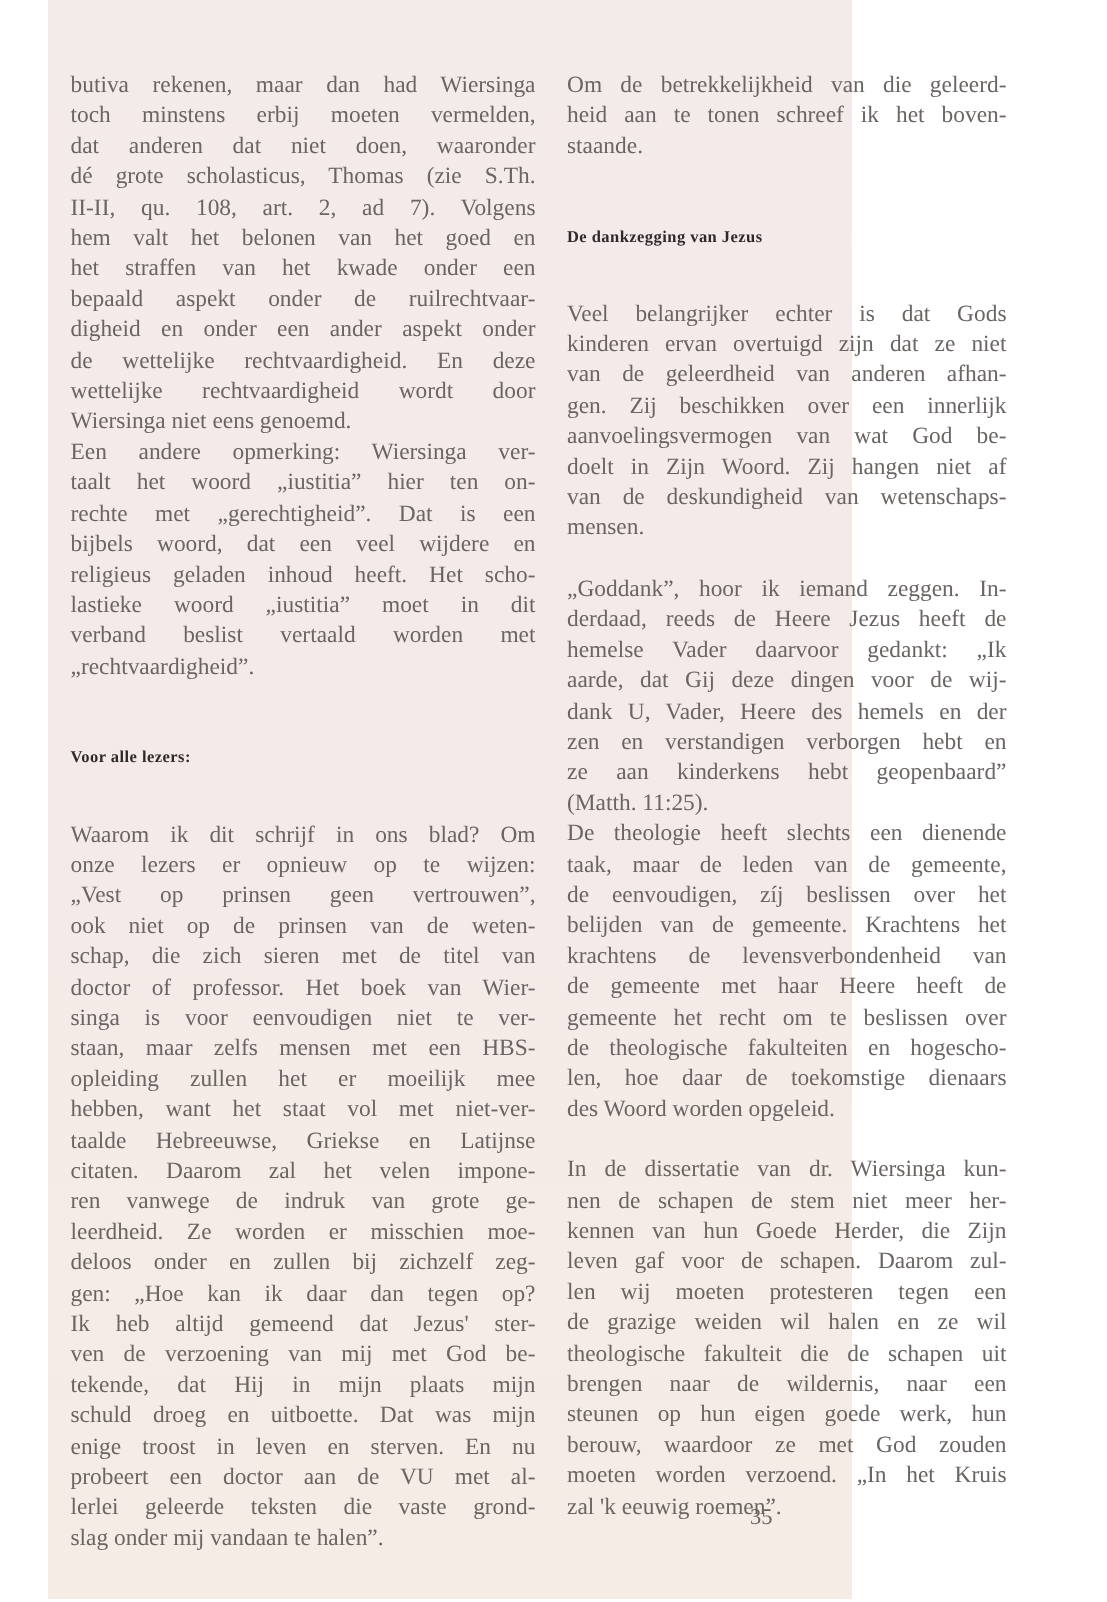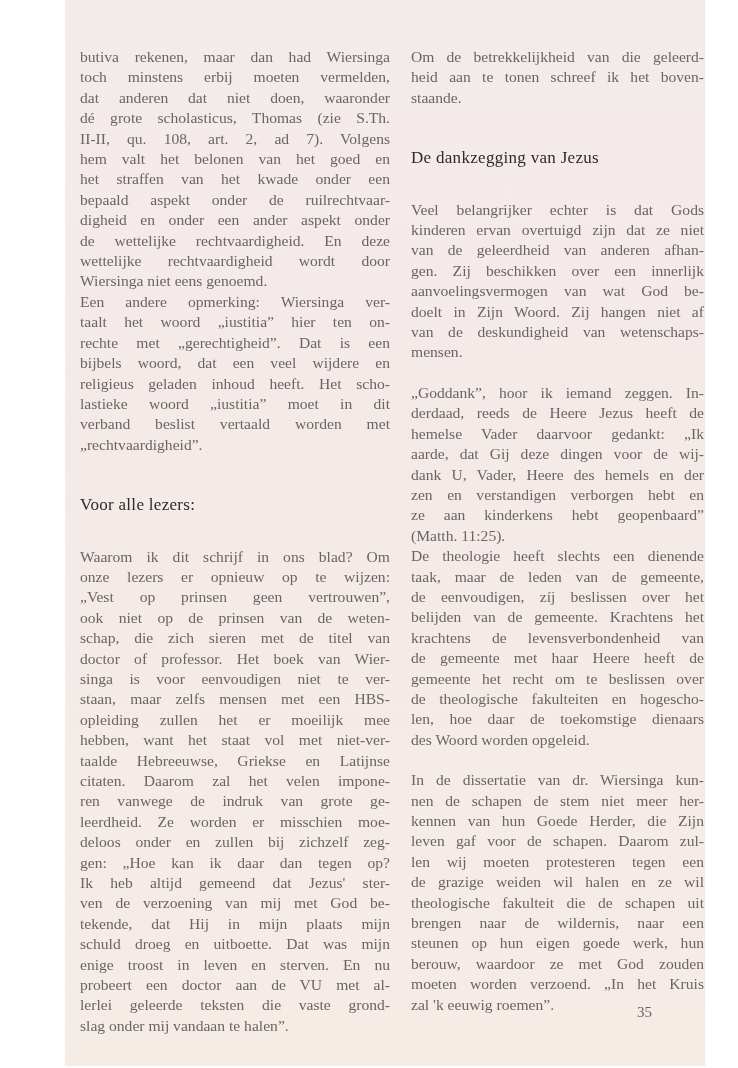--- a/index.html
+++ b/index.html
@@ -5,44 +5,43 @@
     html, body { margin: 0; padding: 0; }
     body {
       width: 738px; height: 1068px;
       background: #ffffff;
       position: relative;
       overflow: hidden;
     }
     .page {
       position: absolute;
       left: 32px; top: 0;
-      width: 640px; height: 1066px;
+      width: 536px; height: 1066px;
       background: #f4ebe9;
       background: linear-gradient(180deg, #f3eaea 0%, #f4ebe8 60%, #f6ece6 100%);
-      margin-left: 33px;
     }
     .col {
       position: absolute;
       top: 47px;
       font-family: "Liberation Serif", "DejaVu Serif", serif;
       font-size: 15.6px;
       line-height: 20.4px;
       color: #6a6563;
       text-align: justify;
       hyphens: none;
     }
     .col.left { left: 15px; width: 310px; }
     .col.right { left: 346px; width: 293px; }
     .col p { margin: 0; }
     .col .line { display: block; text-align: justify; text-align-last: justify; white-space: nowrap; }
     .col .line.last { text-align-last: left; }
     h2 {
       font-family: "Liberation Serif", "DejaVu Serif", serif;
-      font-weight: normal;
-      font-size: 17px;
+      font-weight: bold;
+      font-size: 11px;
       color: #2e2a29;
       margin: 0;
       letter-spacing: 0.3px;
     }
     .gap-s { height: 20px; }
     .gap-m { height: 31px; }
     .gap-l { height: 40px; }
     .page-number {
       position: absolute;
       right: 53px; top: 1004px;

